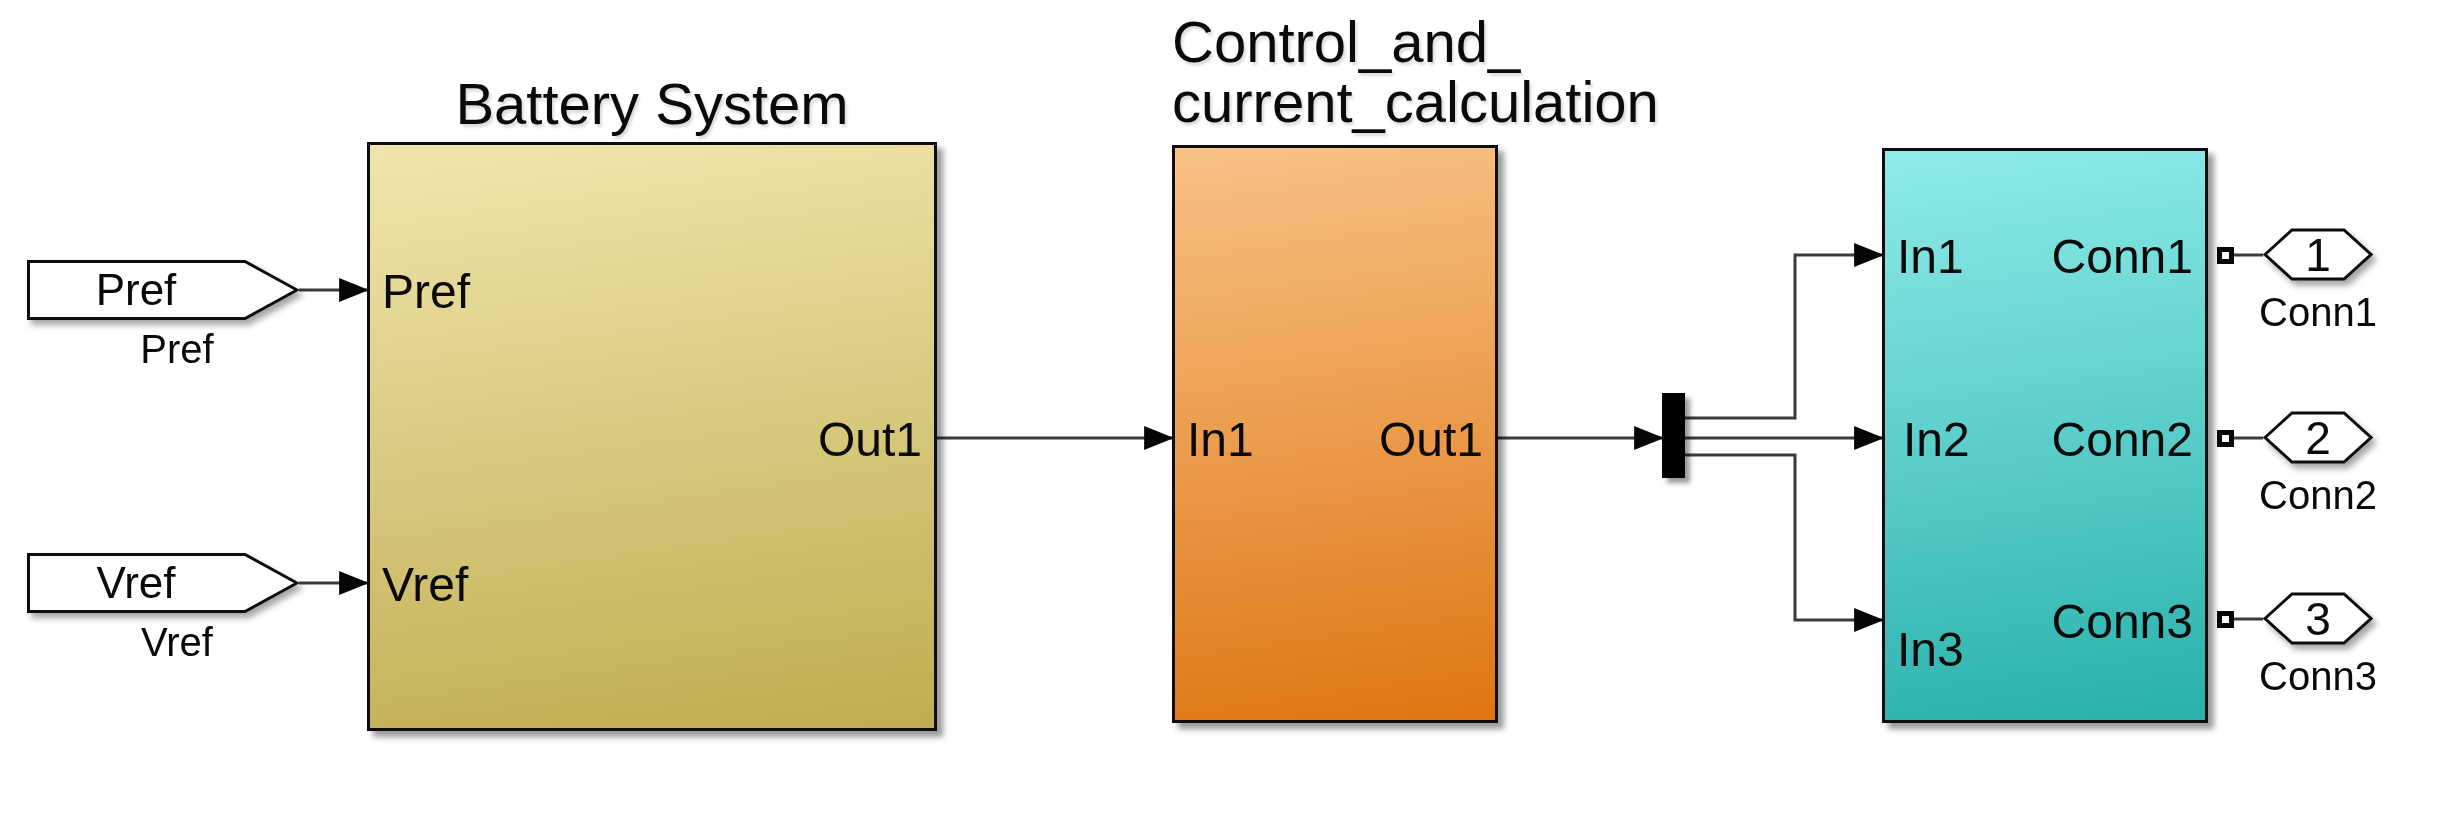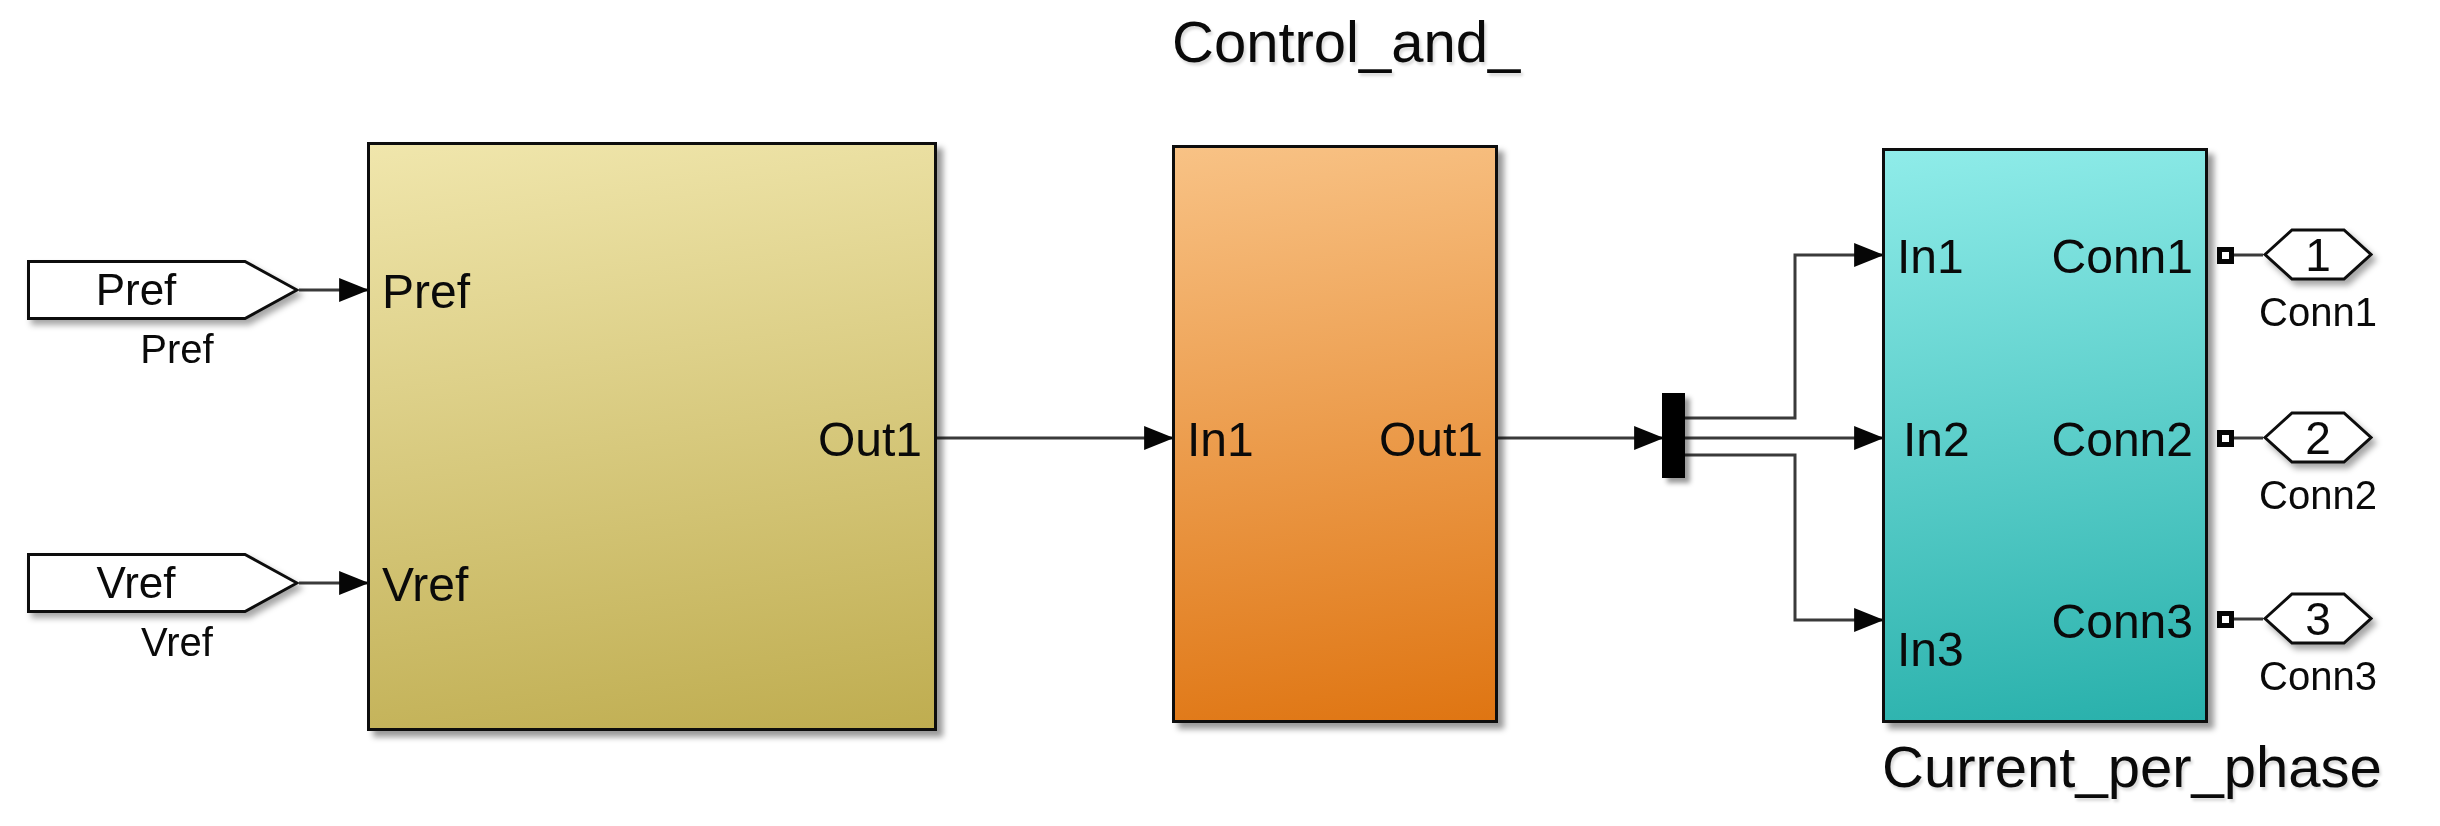--- a/index.html
+++ b/index.html
@@ -114,43 +114,44 @@
   <div class="sublabel lbl-pref">Pref</div>
 
   <div class="fromtag tag-vref">
     <svg width="272" height="60" viewBox="0 0 272 60" xmlns="http://www.w3.org/2000/svg">
       <polygon points="1.5,1.5 218,1.5 270,30 218,58.5 1.5,58.5" fill="#ffffff" stroke="#0d0d0d" stroke-width="3"></polygon>
     </svg>
     <span class="tagtext">Vref</span>
   </div>
   <div class="sublabel lbl-vref">Vref</div>
 
+  <div class="block-title title-battery">Battery System</div>
   <div class="block block-battery">
     <span class="portlabel pleft" style="top:148px;">Pref</span>
     <span class="portlabel pleft" style="top:441px;">Vref</span>
     <span class="portlabel pright" style="top:296px;">Out1</span>
   </div>
 
   <div class="block-title title-control">
     <div>Control_and_</div>
+    <div>current_calculation</div>
   </div>
   <div class="block block-control">
     <span class="portlabel pleft" style="top:293px;">In1</span>
     <span class="portlabel pright" style="top:293px;">Out1</span>
   </div>
 
   <div class="block block-phase">
     <span class="portlabel pleft" style="top:107px;">In1</span>
     <span class="portlabel pleft" style="top:290px;margin-left:6px;">In2</span>
     <span class="portlabel pleft" style="top:472px;margin-top:28px;">In3</span>
     <span class="portlabel pright" style="top:107px;">Conn1</span>
     <span class="portlabel pright" style="top:290px;">Conn2</span>
     <span class="portlabel pright" style="top:472px;">Conn3</span>
   </div>
-  <div class="block-title title-phase">Current_per_phase</div>
 
   <div class="connsq sq1"></div>
   <div class="connsq sq2"></div>
   <div class="connsq sq3"></div>
 
   <div class="hexport hex1">
     <svg width="110" height="53" viewBox="0 0 110 53" xmlns="http://www.w3.org/2000/svg">
       <polygon points="2,26.5 29,2 81,2 108,26.5 81,51 29,51" fill="#ffffff" stroke="#0d0d0d" stroke-width="3"></polygon>
     </svg>
     <span class="hexnum">1</span>

